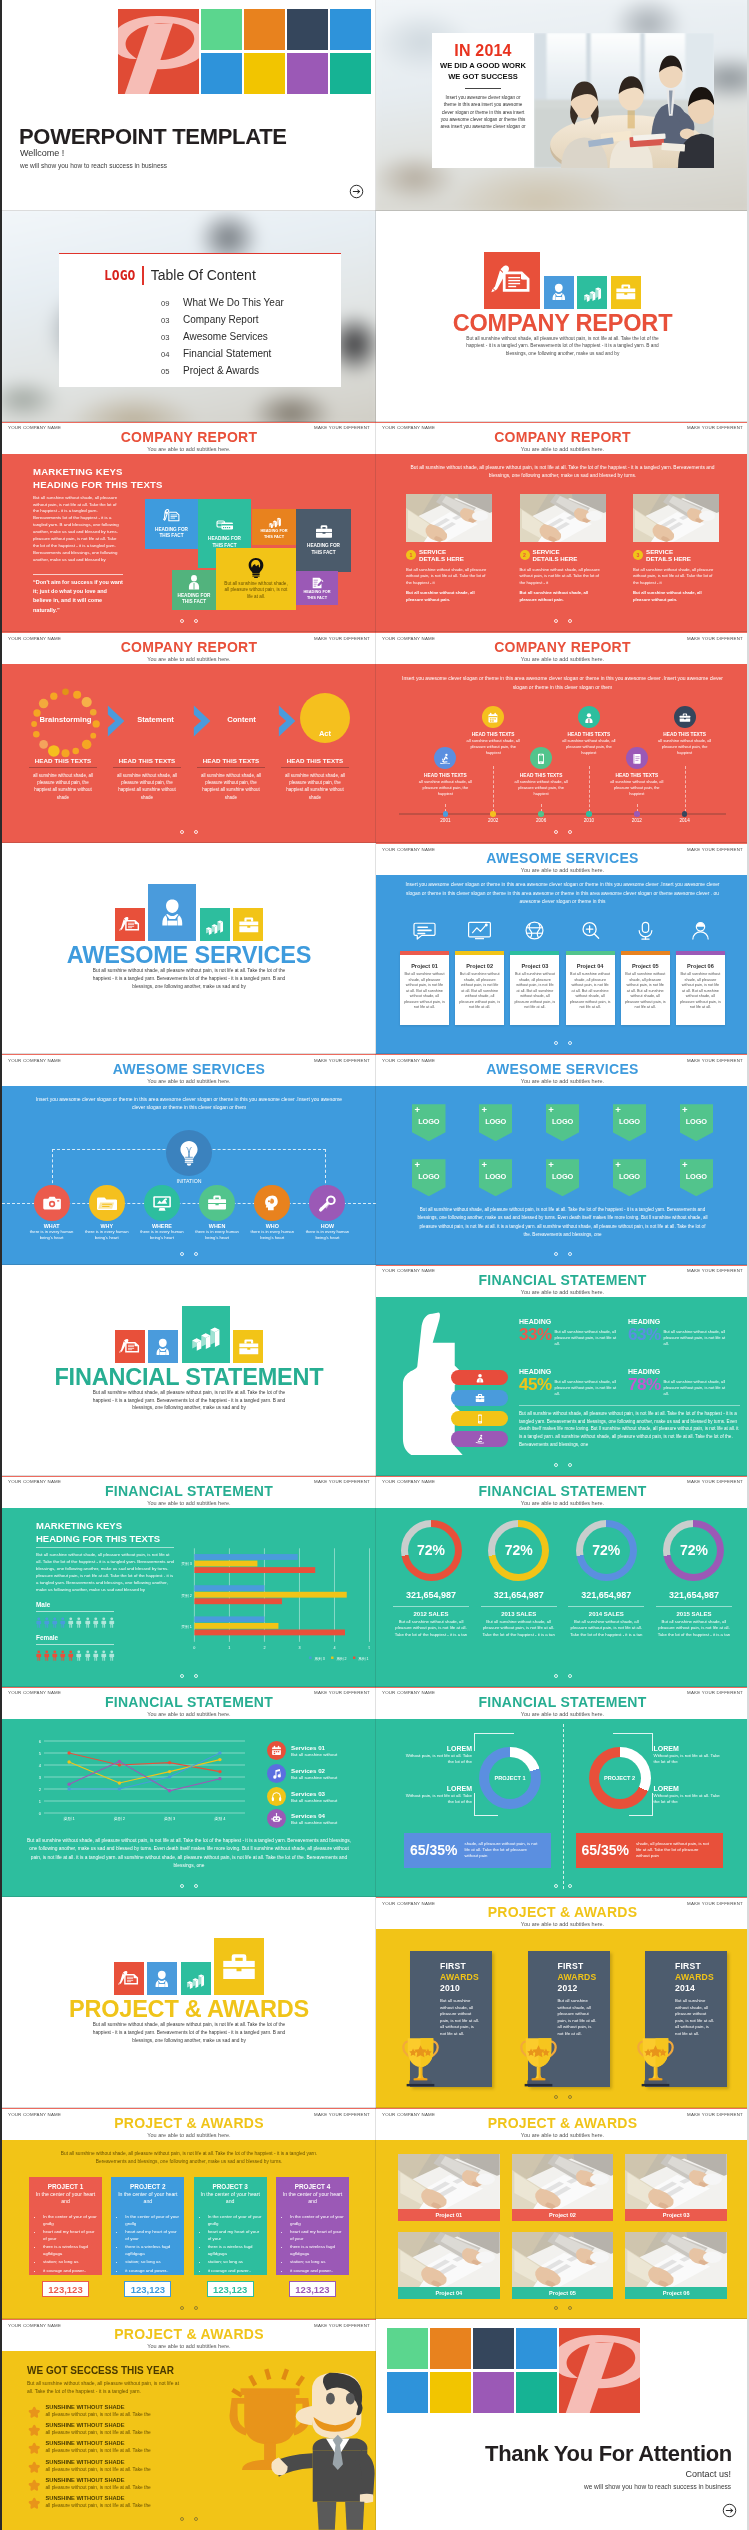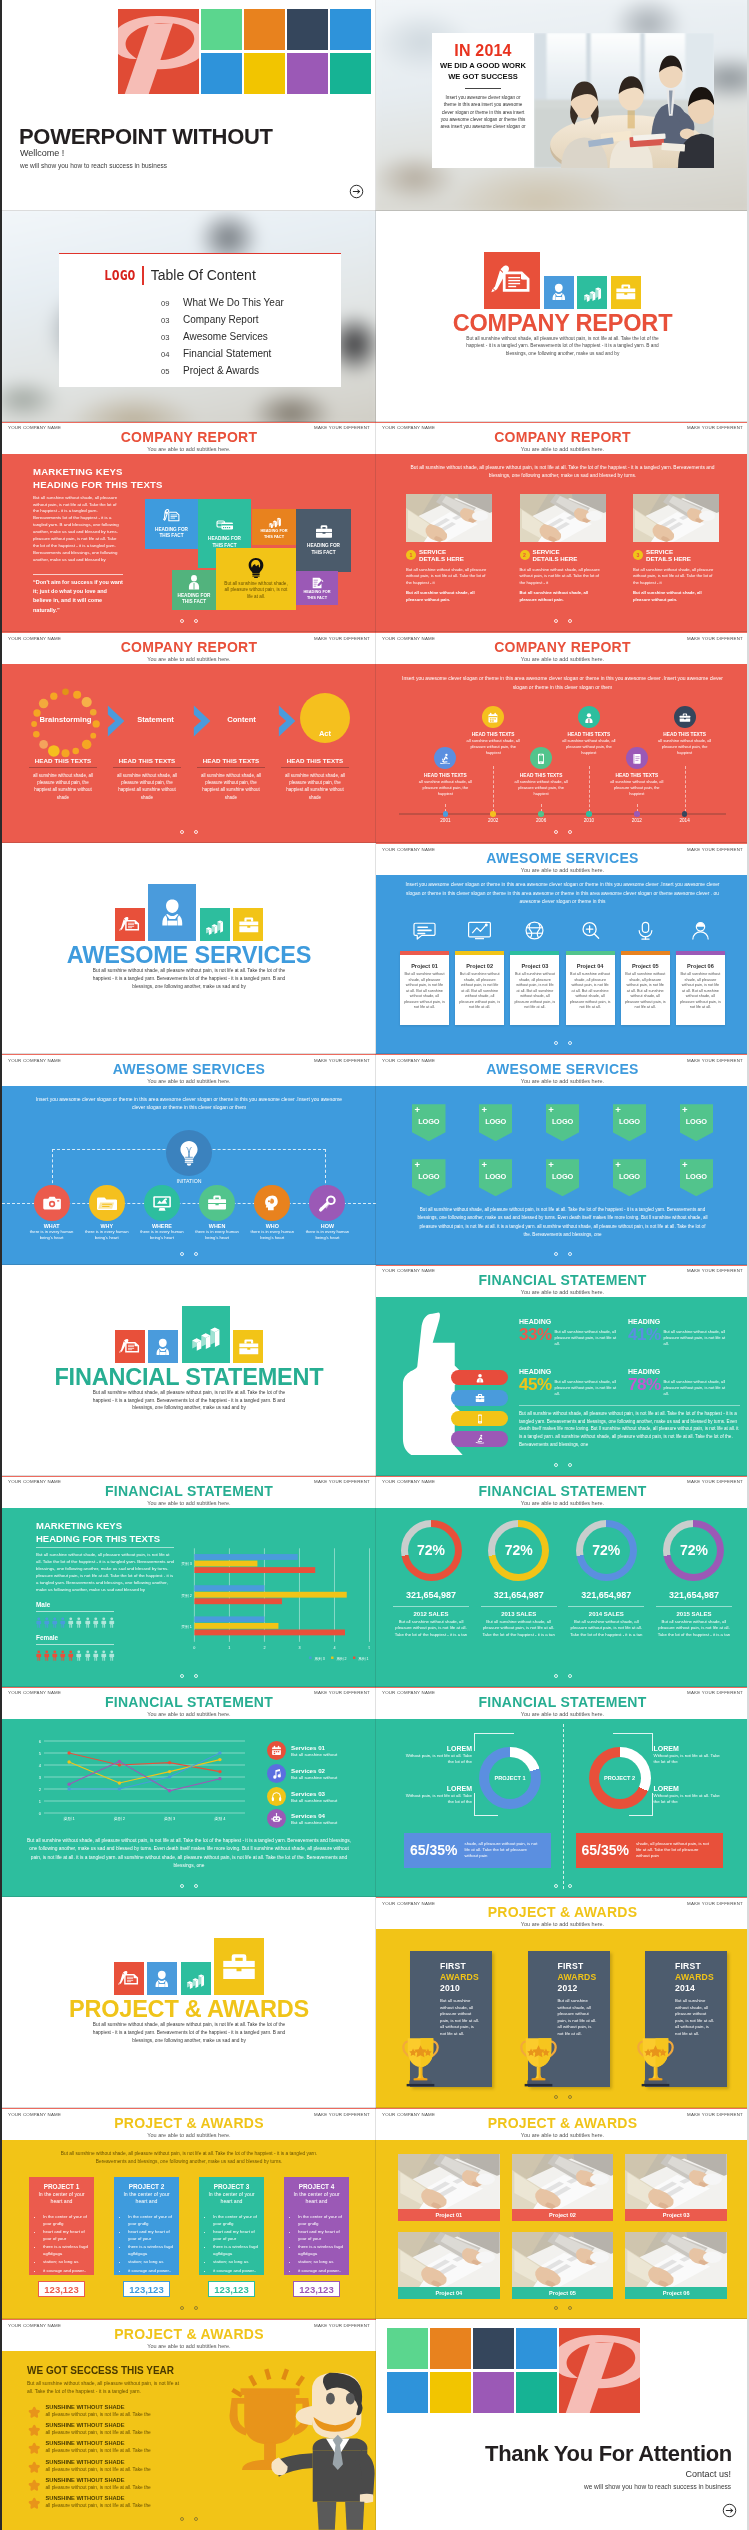--- a/index.html
+++ b/index.html
@@ -52,21 +52,21 @@
 .y2014{margin-top:9px;text-align:center;font-size:16px;font-weight:bold;color:#E8331F;letter-spacing:.2px;}
 .h2014{text-align:center;font-size:7.6px;font-weight:bold;color:#111;line-height:11px;}
 .rule2014{width:36px;height:1px;background:#444;margin:6px auto 5px;}
 .b2014{padding:0 7px;text-align:center;font-size:4.6px;line-height:7.3px;color:#333;}
 .photo2014{position:absolute;left:158px;top:33px;width:180px;height:135px;z-index:2;overflow:hidden;filter:blur(.45px) saturate(.92);}
 .plogo{position:absolute;left:-12px;top:-2px;width:106px;height:92px;}
 
 
 .pc-intro{position:absolute;left:44px;right:44px;top:10px;text-align:center;font-size:4.8px;line-height:8px;color:#6a5200;}
 .pc-row{position:absolute;left:27px;right:27px;top:37px;display:flex;justify-content:space-between;}
-.pcw{width:65px;}
+.pcw{width:73px;}
 .pcc{height:98px;padding:6px 5px 5px;color:#fff;}
 .k-red{background:#EB5B4D;}.k-blue{background:#3E9BDD;}.k-teal{background:#2DBE9E;}.k-purple{background:#9B59B6;}
 .k-red-b{background:#fff;color:#EB5B4D;border-color:#EB5B4D;}.k-blue-b{background:#fff;color:#3E9BDD;border-color:#3E9BDD;}.k-teal-b{background:#fff;color:#2DBE9E;border-color:#2DBE9E;}.k-purple-b{background:#fff;color:#9B59B6;border-color:#9B59B6;}
 .pct{text-align:center;font-size:6.4px;font-weight:bold;}
 .pcs{text-align:center;font-size:5.2px;line-height:6.8px;margin-top:1px;}
 .pcl{margin:8px 0 0;padding-left:9px;}
 .pcl li{font-size:4.4px;line-height:7px;margin-bottom:1.2px;}
 .pcv{margin:6px auto 0;width:47px;height:15.5px;display:flex;align-items:center;justify-content:center;font-size:9.5px;font-weight:bold;border:1.6px solid;}
 
 .pp-grid{position:absolute;left:22px;right:22px;top:14px;display:grid;grid-template-columns:repeat(3,1fr);gap:11px 12px;}
@@ -361,21 +361,21 @@
       </div>
       <div class="ptile t1"></div>
       <div class="ptile t2"></div>
       <div class="ptile t3"></div>
       <div class="ptile t4"></div>
       <div class="ptile t5"></div>
       <div class="ptile t6"></div>
       <div class="ptile t7"></div>
       <div class="ptile t8"></div>
     </div>
-    <div class="cov-title">POWERPOINT WITHOUT</div>
+    <div class="cov-title">POWERPOINT TEMPLATE</div>
     <div class="cov-welcome">Wellcome !</div>
     <div class="cov-tag">we will show you how to reach success in business</div>
     <svg class="arrow-circ" viewBox="0 0 24 24">
       <circle cx="12" cy="12" r="10" fill="none" stroke="#2b2b2b" stroke-width="1.6"></circle>
       <path d="M6.2 12h11.2" stroke="#2b2b2b" stroke-width="1.7" fill="none"></path>
       <path d="M13.2 7.8 L17.9 12 L13.2 16.2 L14.4 12 Z" fill="#2b2b2b"></path>
     </svg>
   </div>
   <div class="sep-v"></div>
   <div class="sep-h"></div>
@@ -1550,21 +1550,21 @@
         <div class="ts">
               <div class="tsh">HEADING</div>
               <div class="tsrow">
                 <span class="tsv v-red">33%</span>
                 <span class="tsb">But all sunshine without shade, all pleasure without pain, is not life at all.</span>
               </div>
             </div>
         <div class="ts">
               <div class="tsh">HEADING</div>
               <div class="tsrow">
-                <span class="tsv v-blue">41%</span>
+                <span class="tsv v-blue">63%</span>
                 <span class="tsb">But all sunshine without shade, all pleasure without pain, is not life at all.</span>
               </div>
             </div>
         <div class="ts">
               <div class="tsh">HEADING</div>
               <div class="tsrow">
                 <span class="tsv v-yellow">45%</span>
                 <span class="tsb">But all sunshine without shade, all pleasure without pain, is not life at all.</span>
               </div>
             </div>

